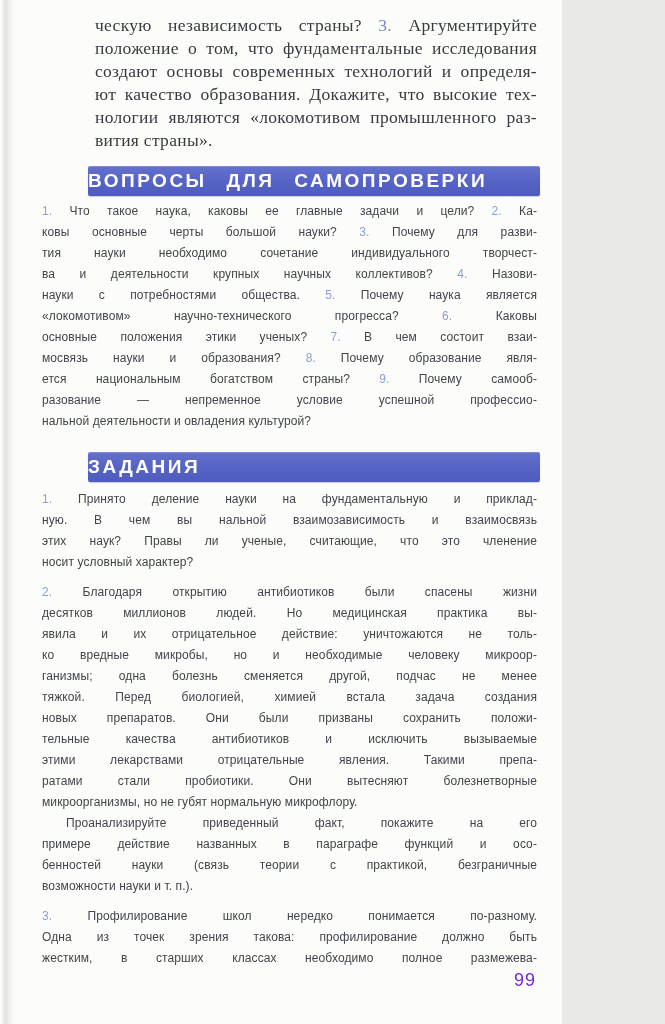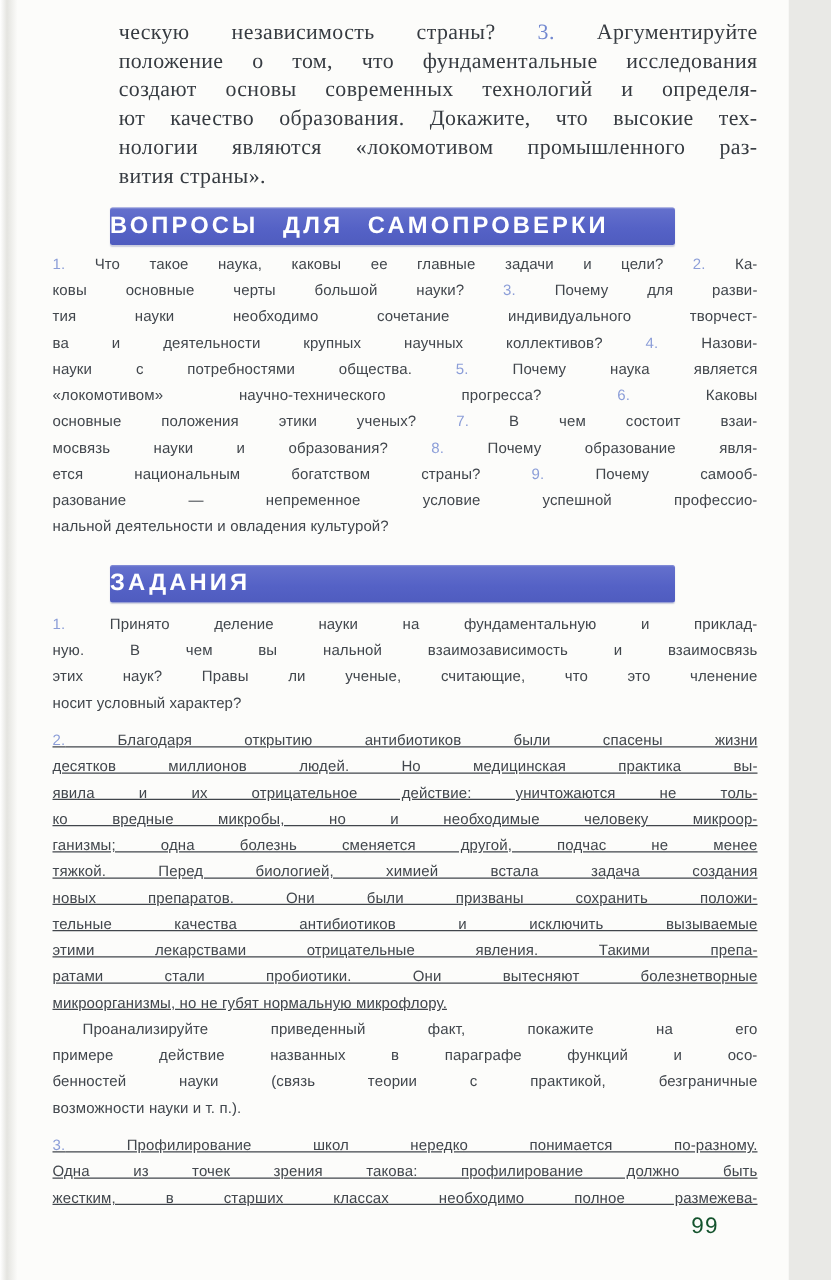--- a/index.html
+++ b/index.html
@@ -4,21 +4,21 @@
 <style>
   * { margin: 0; padding: 0; box-sizing: border-box; }
   html, body { width: 665px; height: 1024px; }
   body {
     background: #e9e9e6;
     font-family: "Liberation Sans", "DejaVu Sans", sans-serif;
     overflow: hidden;
   }
   .page {
     position: relative;
-    width: 631px;
+    width: 562px;
     height: 1024px;
     background: #fcfcfa;
     overflow: hidden;
   }
   .spine-edge {
     position: absolute;
     left: 0; top: 0; bottom: 0;
     width: 14px;
     background: linear-gradient(90deg, #ffffff 0%, #e4e4e0 40%, #fcfcfa 100%);
   }
@@ -56,43 +56,43 @@
   .bar-tasks { margin-top: 20px; }
   
   .sans-block {
     font-size: 12px;
     line-height: 21px;
     color: #41464c;
     letter-spacing: 0.1px;
   }
   .questions { margin-top: 5px; }
   .task-first { margin-top: 7px; }
-  .task { margin-top: 9px; text-decoration: underline; }
+  .task { margin-top: 9px; }
   .task-cont { margin-top: 0; }
   
   .line {
     text-align: justify;
     text-align-last: justify;
     -moz-text-align-last: justify;
   }
   .line.last {
     text-align-last: left;
     -moz-text-align-last: left;
   }
   .p-indent .line:first-child { text-indent: 24px; }
   
   .num { color: #8c9ed8; }
   .intro .num { color: #7288d0; }
   
   .page-number {
     position: absolute;
     top: 970px;
-    right: 56px;
+    right: 26px;
     font-size: 18px;
-    color: #14532d;
+    color: #6d28d9;
     letter-spacing: 1px;
   }
 </style>
 </head>
 <body>
 
 <div class="page">
   <div class="spine-edge"></div>
 
   <div class="content">

